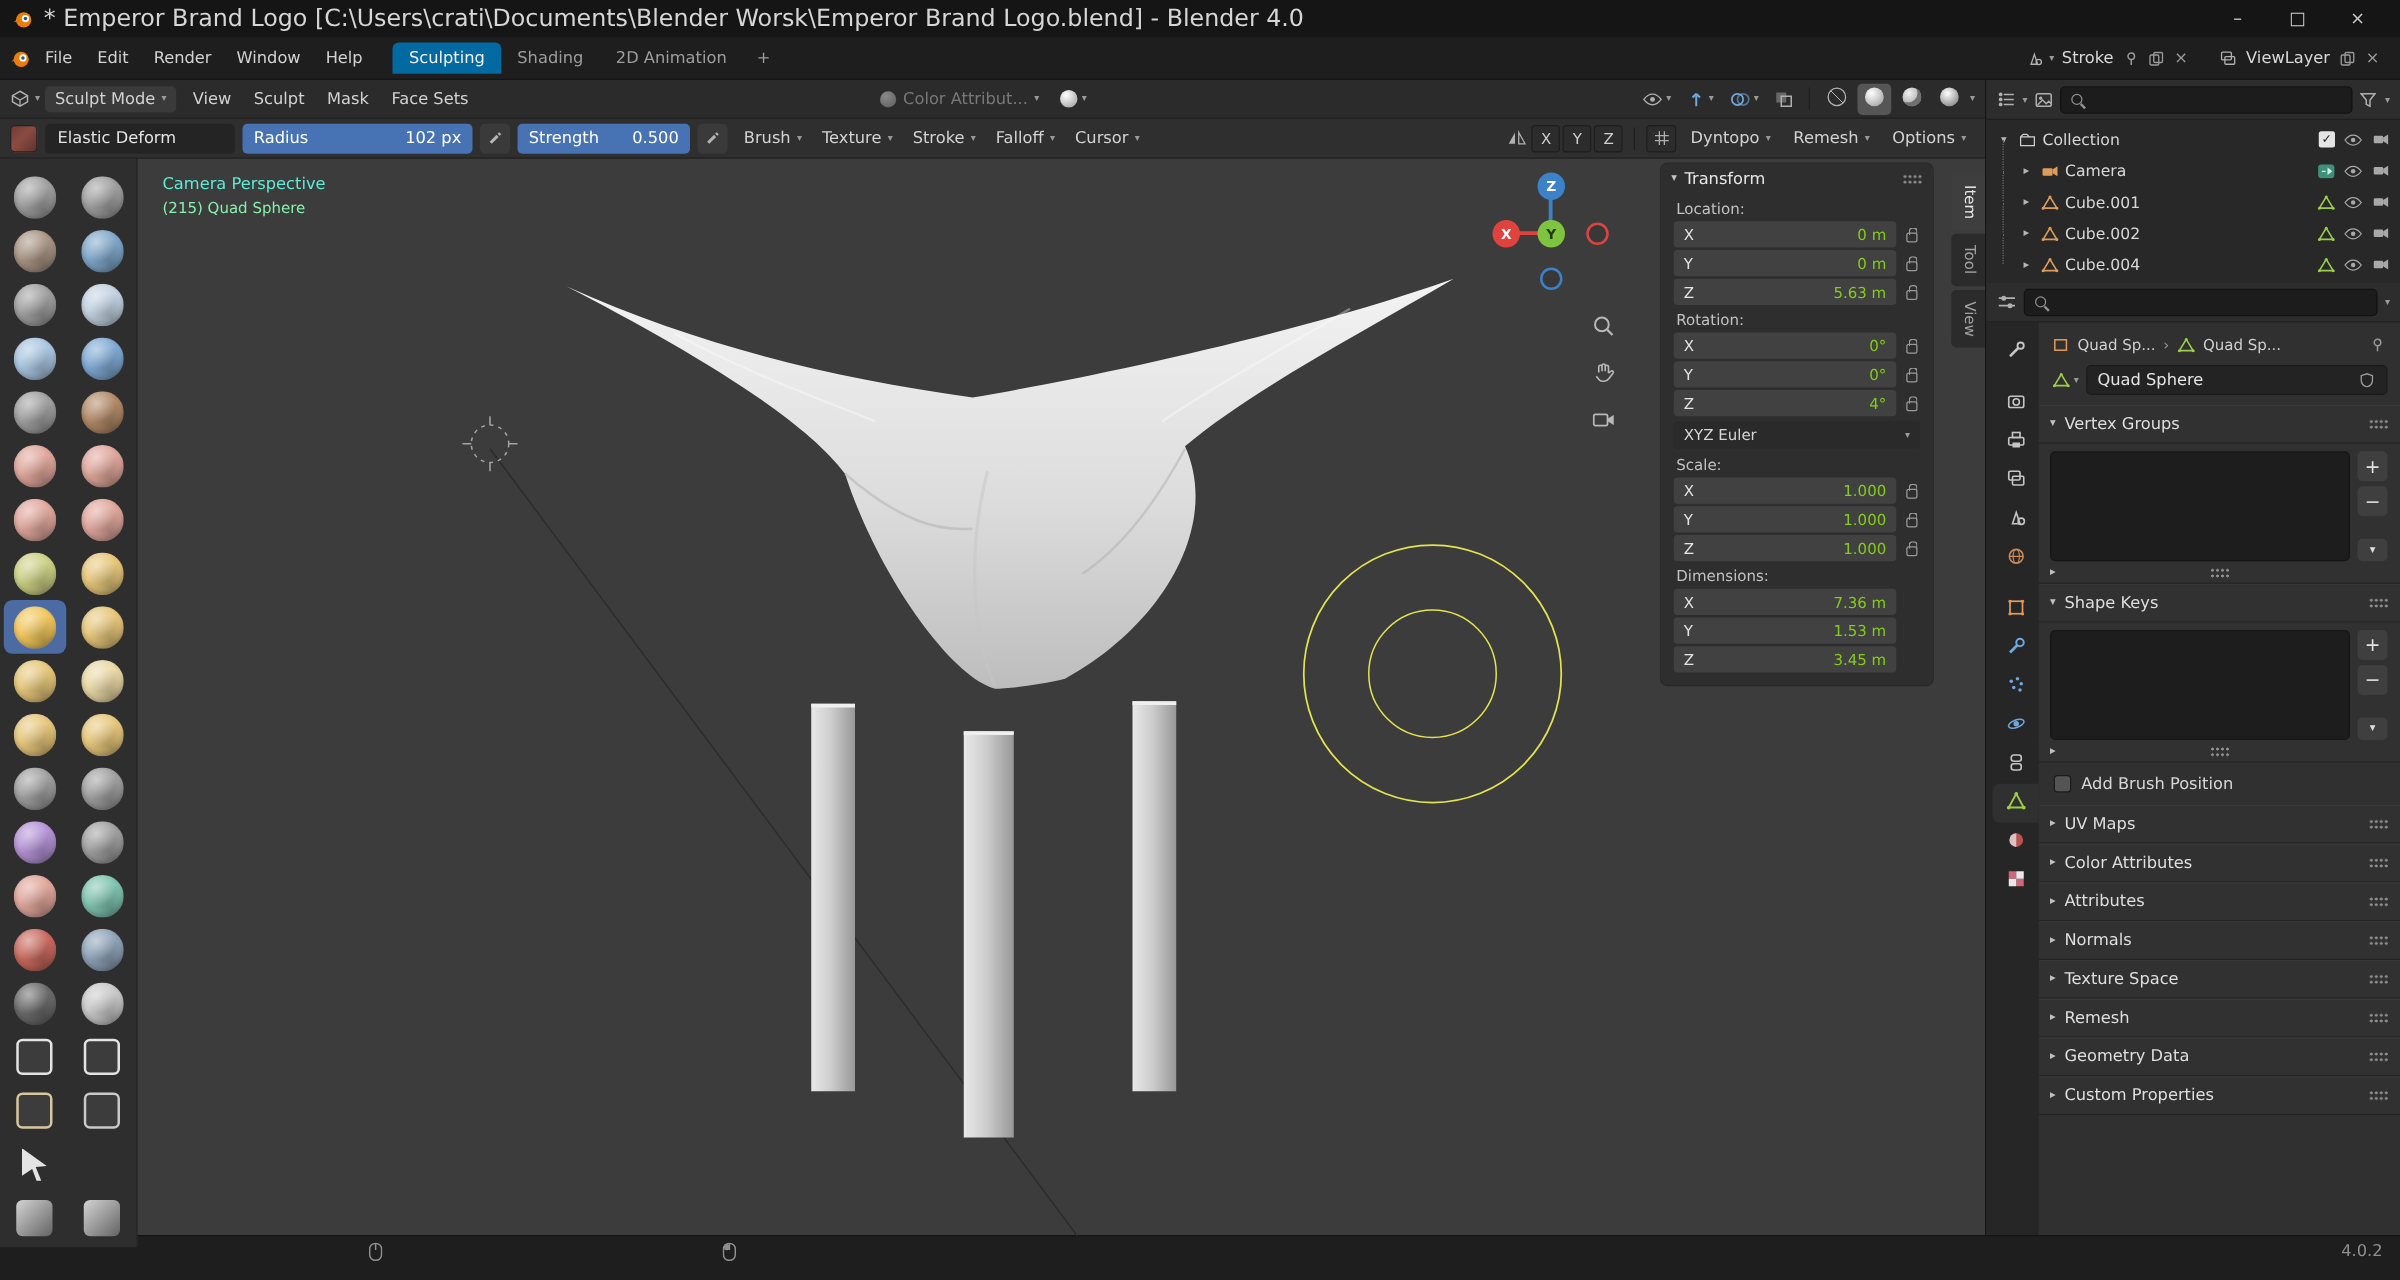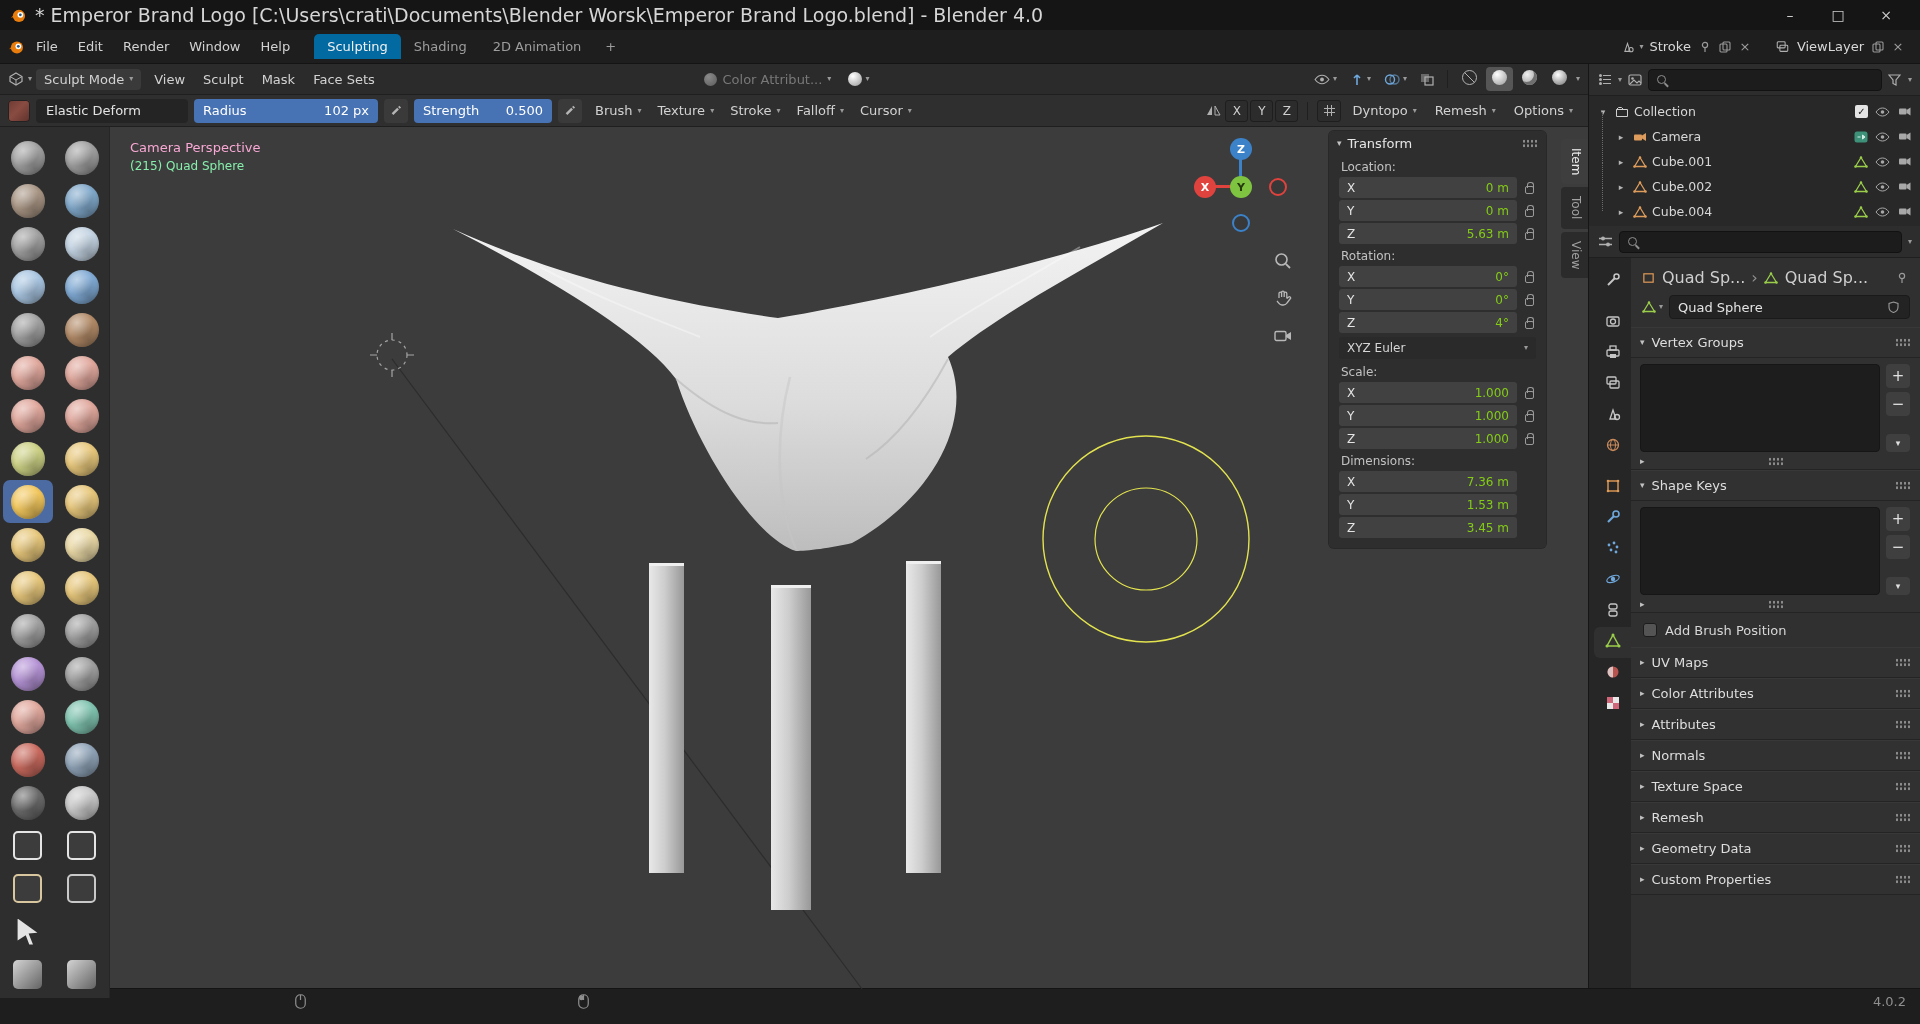--- a/index.html
+++ b/index.html
@@ -64,21 +64,21 @@
 .brush{display:flex;align-items:center;justify-content:center;border-radius:7px}
 .brush.active{background:#4d6ba3}
 .brush-ic{display:block}
 .brush-ic.ci{width:34px;height:34px;border-radius:50%;background-color:var(--c);
   background-image:radial-gradient(circle at 35% 28%,rgba(255,255,255,.5),rgba(255,255,255,0) 48%),radial-gradient(circle at 70% 80%,rgba(0,0,0,.28),rgba(0,0,0,0) 55%);
   box-shadow:inset 0 -2px 4px rgba(0,0,0,.25)}
 .brush-ic.sq{width:29px;height:29px;border-radius:5px;border:2px solid var(--c);background:rgba(255,255,255,.07)}
 .brush-ic.ar{width:22px;height:26px;background:var(--c);clip-path:polygon(5% 0,95% 55%,55% 58%,75% 100%,58% 100%,42% 64%,5% 85%)}
 .brush-ic.grad{width:29px;height:29px;border-radius:5px;background:linear-gradient(135deg,#d4d4d4,#636363)}
 .vp-overlay{position:absolute;left:130px;top:12px;z-index:3;line-height:18px}
-.vp-overlay .l1{color:#f9a8d4}
+.vp-overlay .l1{color:#5eead4}
 .vp-overlay .l2{color:#86efac;font-size:12px}
 
 .gizmo{position:absolute;left:1193px;top:8px;width:108px;height:112px;z-index:3}
 .gz-line{position:absolute;background:#888}
 .gz-line.z{left:46px;top:14px;width:3px;height:38px;background:var(--axis-z)}
 .gz-line.x{left:12px;top:50px;width:36px;height:3px;background:var(--axis-x)}
 .gz-ball{position:absolute;width:22px;height:22px;border-radius:50%;display:flex;align-items:center;justify-content:center;font-size:11px;font-weight:bold;color:#fff;z-index:2}
 .gz-z{left:37px;top:3px;background:var(--axis-z)}
 .gz-y{left:37px;top:41px;background:var(--axis-y);color:#263a10}
 .gz-x{left:1px;top:41px;background:var(--axis-x)}
@@ -122,21 +122,21 @@
 .o-check{width:13px;height:13px;background:#e4e4e4;border-radius:2px;color:#222;font-size:10px;display:flex;align-items:center;justify-content:center;line-height:1}
 .o-data{display:inline-flex;width:15px;justify-content:center;border-radius:3px}
 
 .props-header{height:32px;background:#2d2d2d;border-bottom:1px solid #1f1f1f;display:flex;align-items:center;gap:6px;padding:0 8px}
 .props-body{position:absolute;top:194px;left:0;right:0;bottom:0;display:flex}
 .props-tabs{width:42px;background:#262626;padding-top:8px;display:flex;flex-direction:column;align-items:stretch}
 .ptab{height:31px;display:flex;align-items:center;justify-content:center;border-radius:6px 0 0 6px;margin-left:5px}
 .ptab.active{background:#303030}
 .ptab.gap{margin-top:10px}
 .props-content{flex:1;background:#303030;overflow:hidden;padding-top:4px}
-.crumbs{display:flex;align-items:center;gap:6px;padding:6px 10px;color:#cfcfcf;font-size:16px}
+.crumbs{display:flex;align-items:center;gap:6px;padding:6px 10px;color:#cfcfcf;font-size:12px}
 .crumb-sep{color:#8f8f8f}
 .crumbs .spacer{flex:1}
 .name-row{display:flex;align-items:center;gap:6px;padding:2px 10px 8px}
 .name-dd{display:flex;align-items:center;gap:3px}
 .name-field{flex:1;height:24px;background:#232323;border:1px solid #1a1a1a;border-radius:4px;display:flex;align-items:center;gap:6px;padding:0 8px;color:#e4e4e4}
 .name-field .nf-label{flex:1}
 .p-sec-h{height:31px;display:flex;align-items:center;gap:7px;padding:0 9px;background:#313131;border-bottom:1px solid #242424;border-top:1px solid #383838}
 .p-sec-t{flex:1;color:#dedede}
 .p-list-wrap{display:flex;gap:6px;padding:6px 9px 2px;background:#313131}
 .p-list{flex:1;height:88px;background:#1d1d1d;border:1px solid #161616;border-radius:4px}

